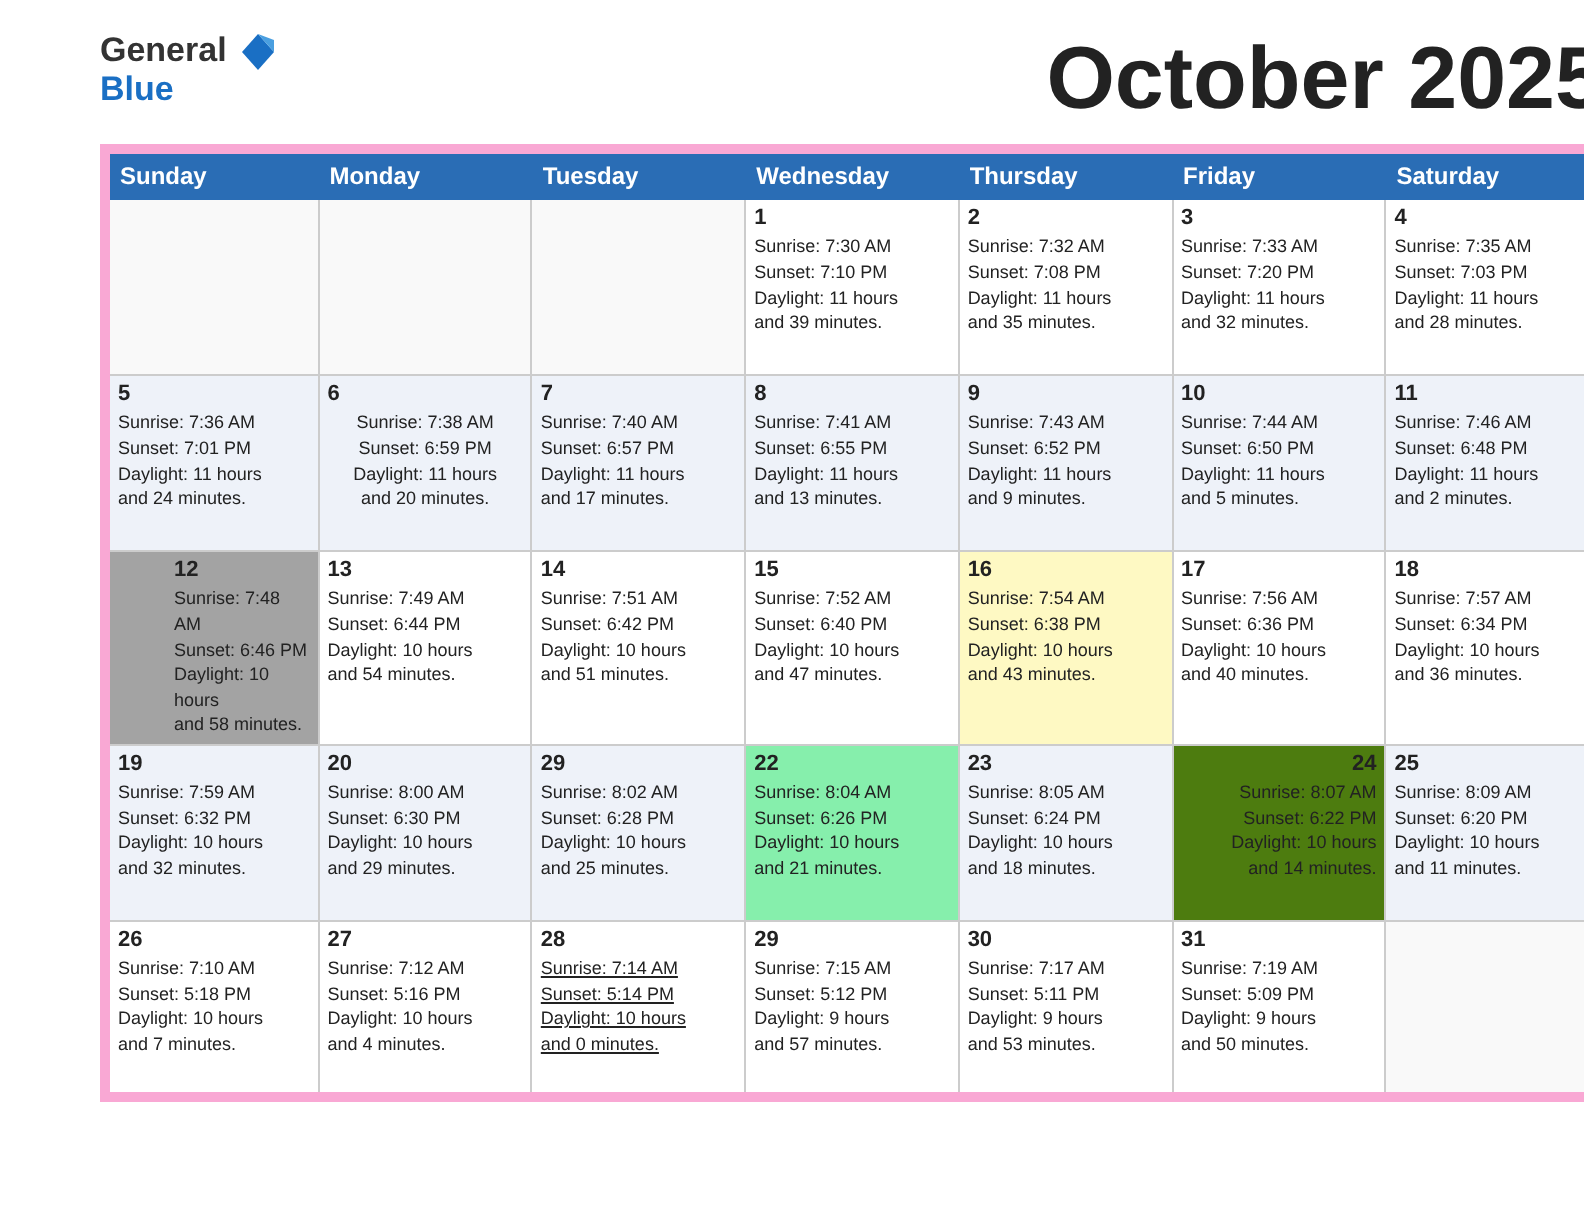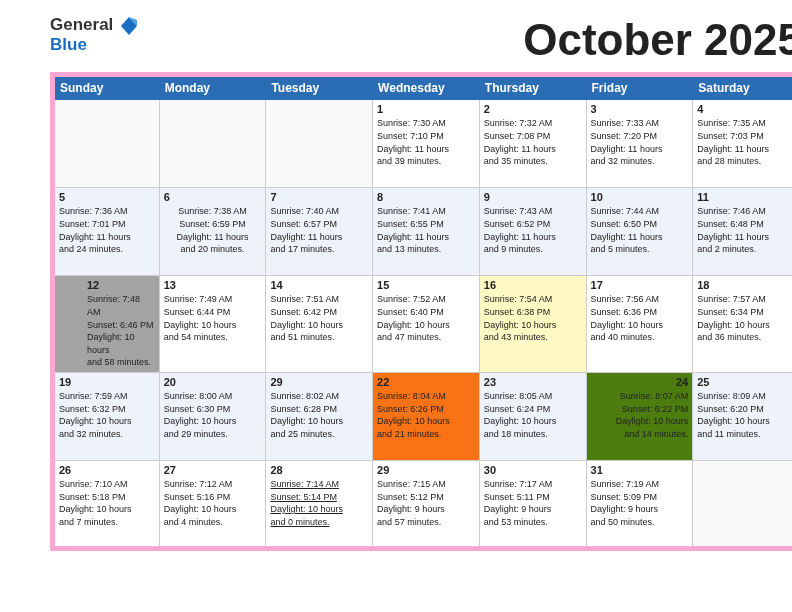--- a/index.html
+++ b/index.html
@@ -266,21 +266,21 @@
 Daylight: 10 hours
 and 29 minutes.</div>
           </td>
           <td style="background: rgb(238, 242, 249);">
             <span class="day-num">29</span>
             <div class="day-info" style="white-space: pre-line;">Sunrise: 8:02 AM
 Sunset: 6:28 PM
 Daylight: 10 hours
 and 25 minutes.</div>
           </td>
-          <td style="background: #f97316;">
+          <td style="background: #86efac;">
             <span class="day-num">22</span>
             <div class="day-info" style="white-space: pre-line;">Sunrise: 8:04 AM
 Sunset: 6:26 PM
 Daylight: 10 hours
 and 21 minutes.</div>
           </td>
           <td style="background: rgb(238, 242, 249);">
             <span class="day-num">23</span>
             <div class="day-info" style="white-space: pre-line;">Sunrise: 8:05 AM
 Sunset: 6:24 PM

